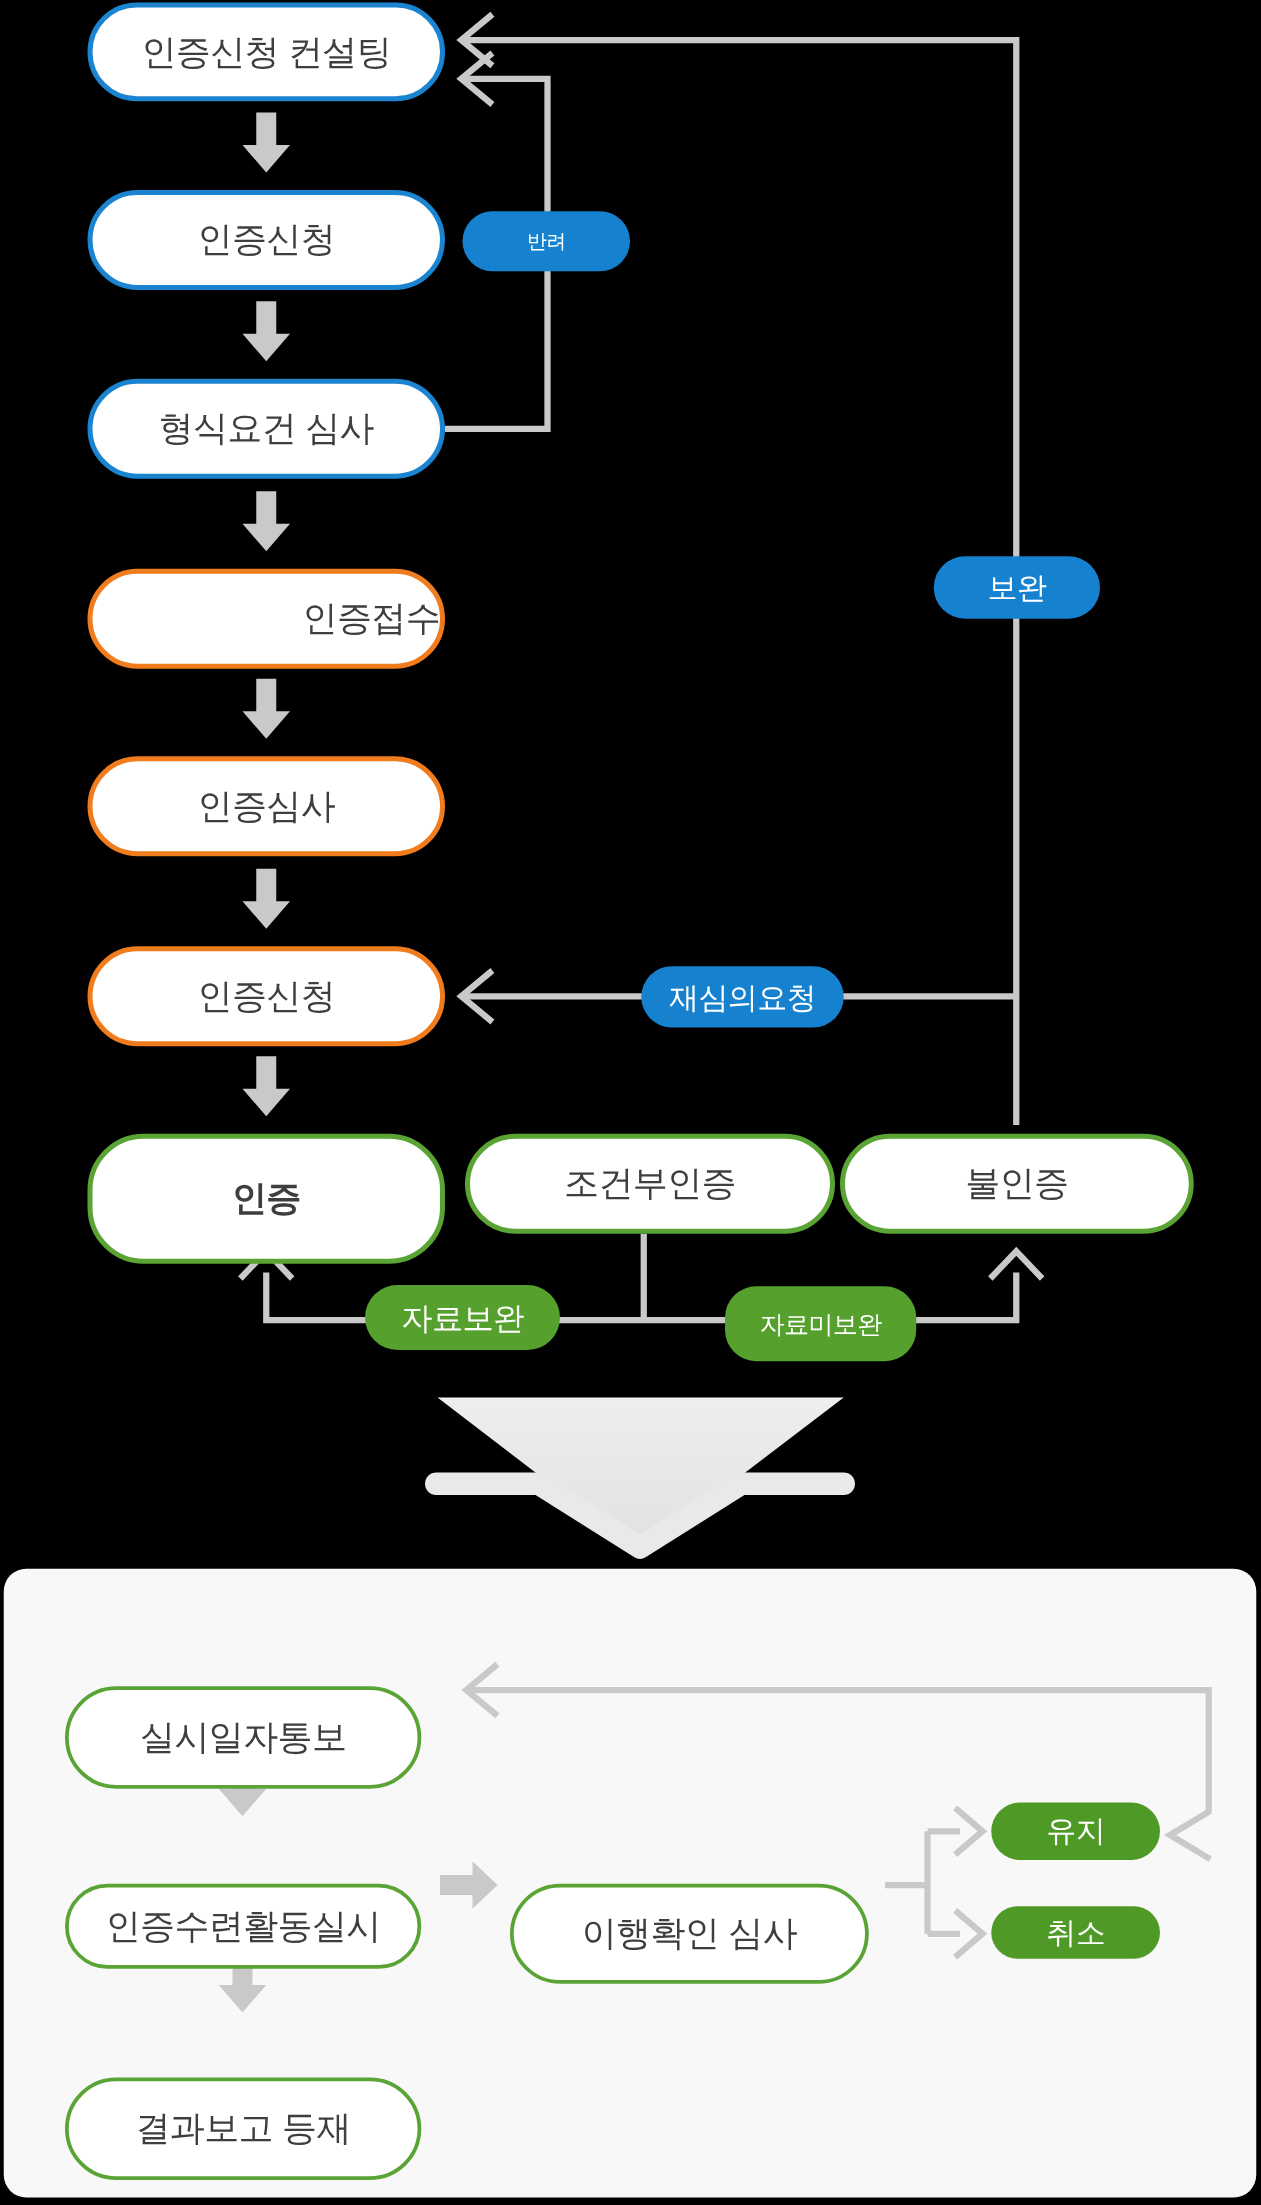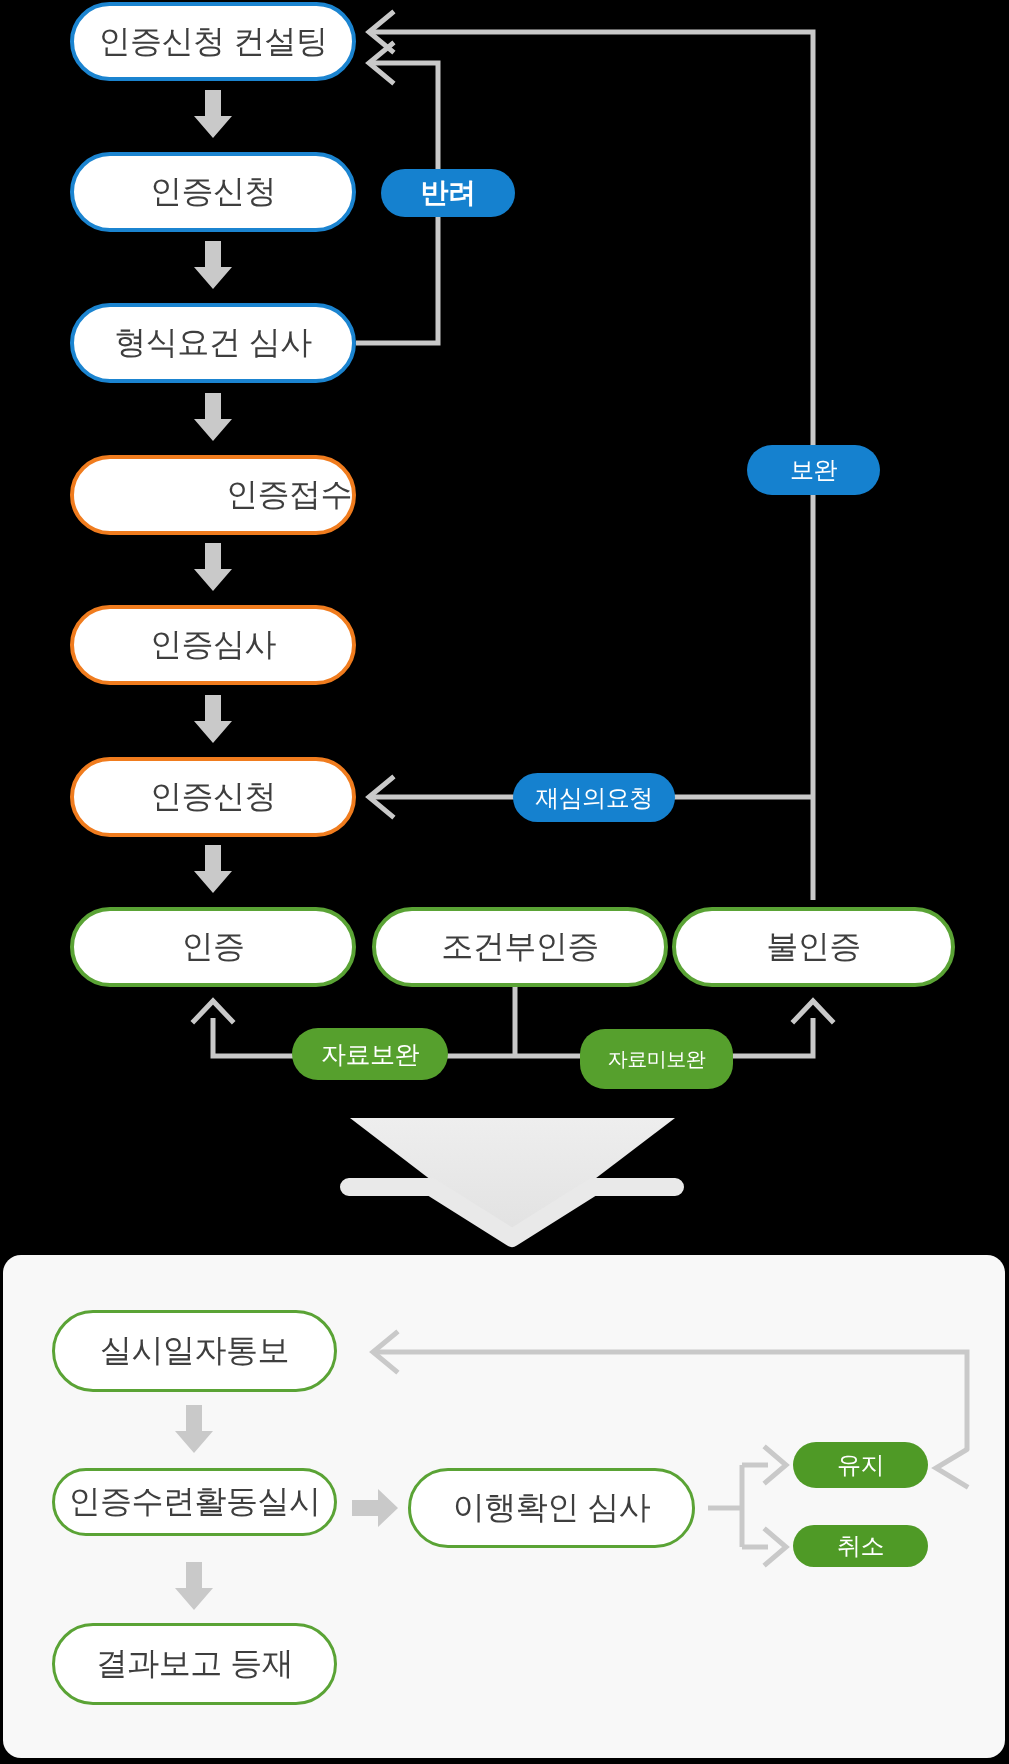--- a/index.html
+++ b/index.html
@@ -9,27 +9,27 @@
     font-family:"Liberation Sans","DejaVu Sans",sans-serif;
   }
   .card{
     position:absolute;left:3px;top:1255px;width:1002px;height:503px;
     background:var(--card_bg,#f8f8f8);border-radius:18px;z-index:0;
   }
   svg.layer{position:absolute;left:0;top:0;z-index:1;}
   .box{
     position:absolute;background:var(--white,#fff);box-sizing:border-box;
     display:flex;align-items:center;justify-content:center;
-    font-size:32px;color:var(--text_dark,#3e3e3e);letter-spacing:-0.5px;
+    font-size:28px;color:var(--text_dark,#3e3e3e);letter-spacing:-0.5px;
     border-radius:45px;z-index:2;white-space:nowrap;
   }
   .box.blue{border:4px solid var(--blue_border,#1b84d0);}
   .box.orange{border:4px solid var(--orange_border,#f07c1e);}
   .box.green{border:4px solid var(--green_border,#5aa335);}
-  .box.green-thin{border:3px solid var(--green_border,#5aa335);}
+  .box.green-thin{border:3px solid var(--green_border,#5aa335);margin-top:39px;}
   .badge{
     position:absolute;box-sizing:border-box;z-index:3;
     display:flex;align-items:center;justify-content:center;
     color:#fff;letter-spacing:-0.5px;white-space:nowrap;
   }
   .badge.blue{background:var(--blue,#1581cf);}
   .badge.green{background:var(--green_badge,#56a02d);}
   .badge.green-dark{background:var(--green_dark_badge,#4f9a26);}
   .line{stroke:var(--line_gray,#c9c9c9);stroke-width:5;fill:none;}
   .chev{stroke:var(--line_gray,#c9c9c9);stroke-width:5;fill:none;stroke-linecap:square;}
@@ -99,31 +99,31 @@
 <div class="box orange" style="left:70px;top:455px;width:286px;height:80px;justify-content:flex-end;">
     <span>인증접수</span>
   </div>
 <div class="box orange" style="left:70px;top:605px;width:286px;height:80px;">
     <span>인증심사</span>
   </div>
 <div class="box orange" style="left:70px;top:757px;width:286px;height:80px;">
     <span>인증신청</span>
   </div>
 
-<div class="box green" style="left:70px;top:907px;width:286px;height:80px;">
+<div class="box green" style="left:70px;top:907px;width:286px;height:104px;font-weight:bold;">
     <span>인증</span>
   </div>
 <div class="box green" style="left:372px;top:907px;width:296px;height:80px;">
     <span>조건부인증</span>
   </div>
 <div class="box green" style="left:672px;top:907px;width:283px;height:80px;">
     <span>불인증</span>
   </div>
 
-<div class="badge blue" style="left:381px;top:169px;width:134px;height:48px;border-radius:24px;font-size:28px;font-weight:bold;">
+<div class="badge blue" style="left:370px;top:169px;width:134px;height:48px;border-radius:24px;font-size:16px;">
     <span>반려</span>
   </div>
 <div class="badge blue" style="left:747px;top:445px;width:133px;height:50px;border-radius:25px;font-size:24px;text-align:right;">
     <span>보완</span>
   </div>
 <div class="badge blue" style="left:513px;top:773px;width:162px;height:49px;border-radius:25px;font-size:24px;">
     <span>재심의요청</span>
   </div>
 <div class="badge green" style="left:292px;top:1028px;width:156px;height:52px;border-radius:26px;font-size:25px;">
     <span>자료보완</span>

